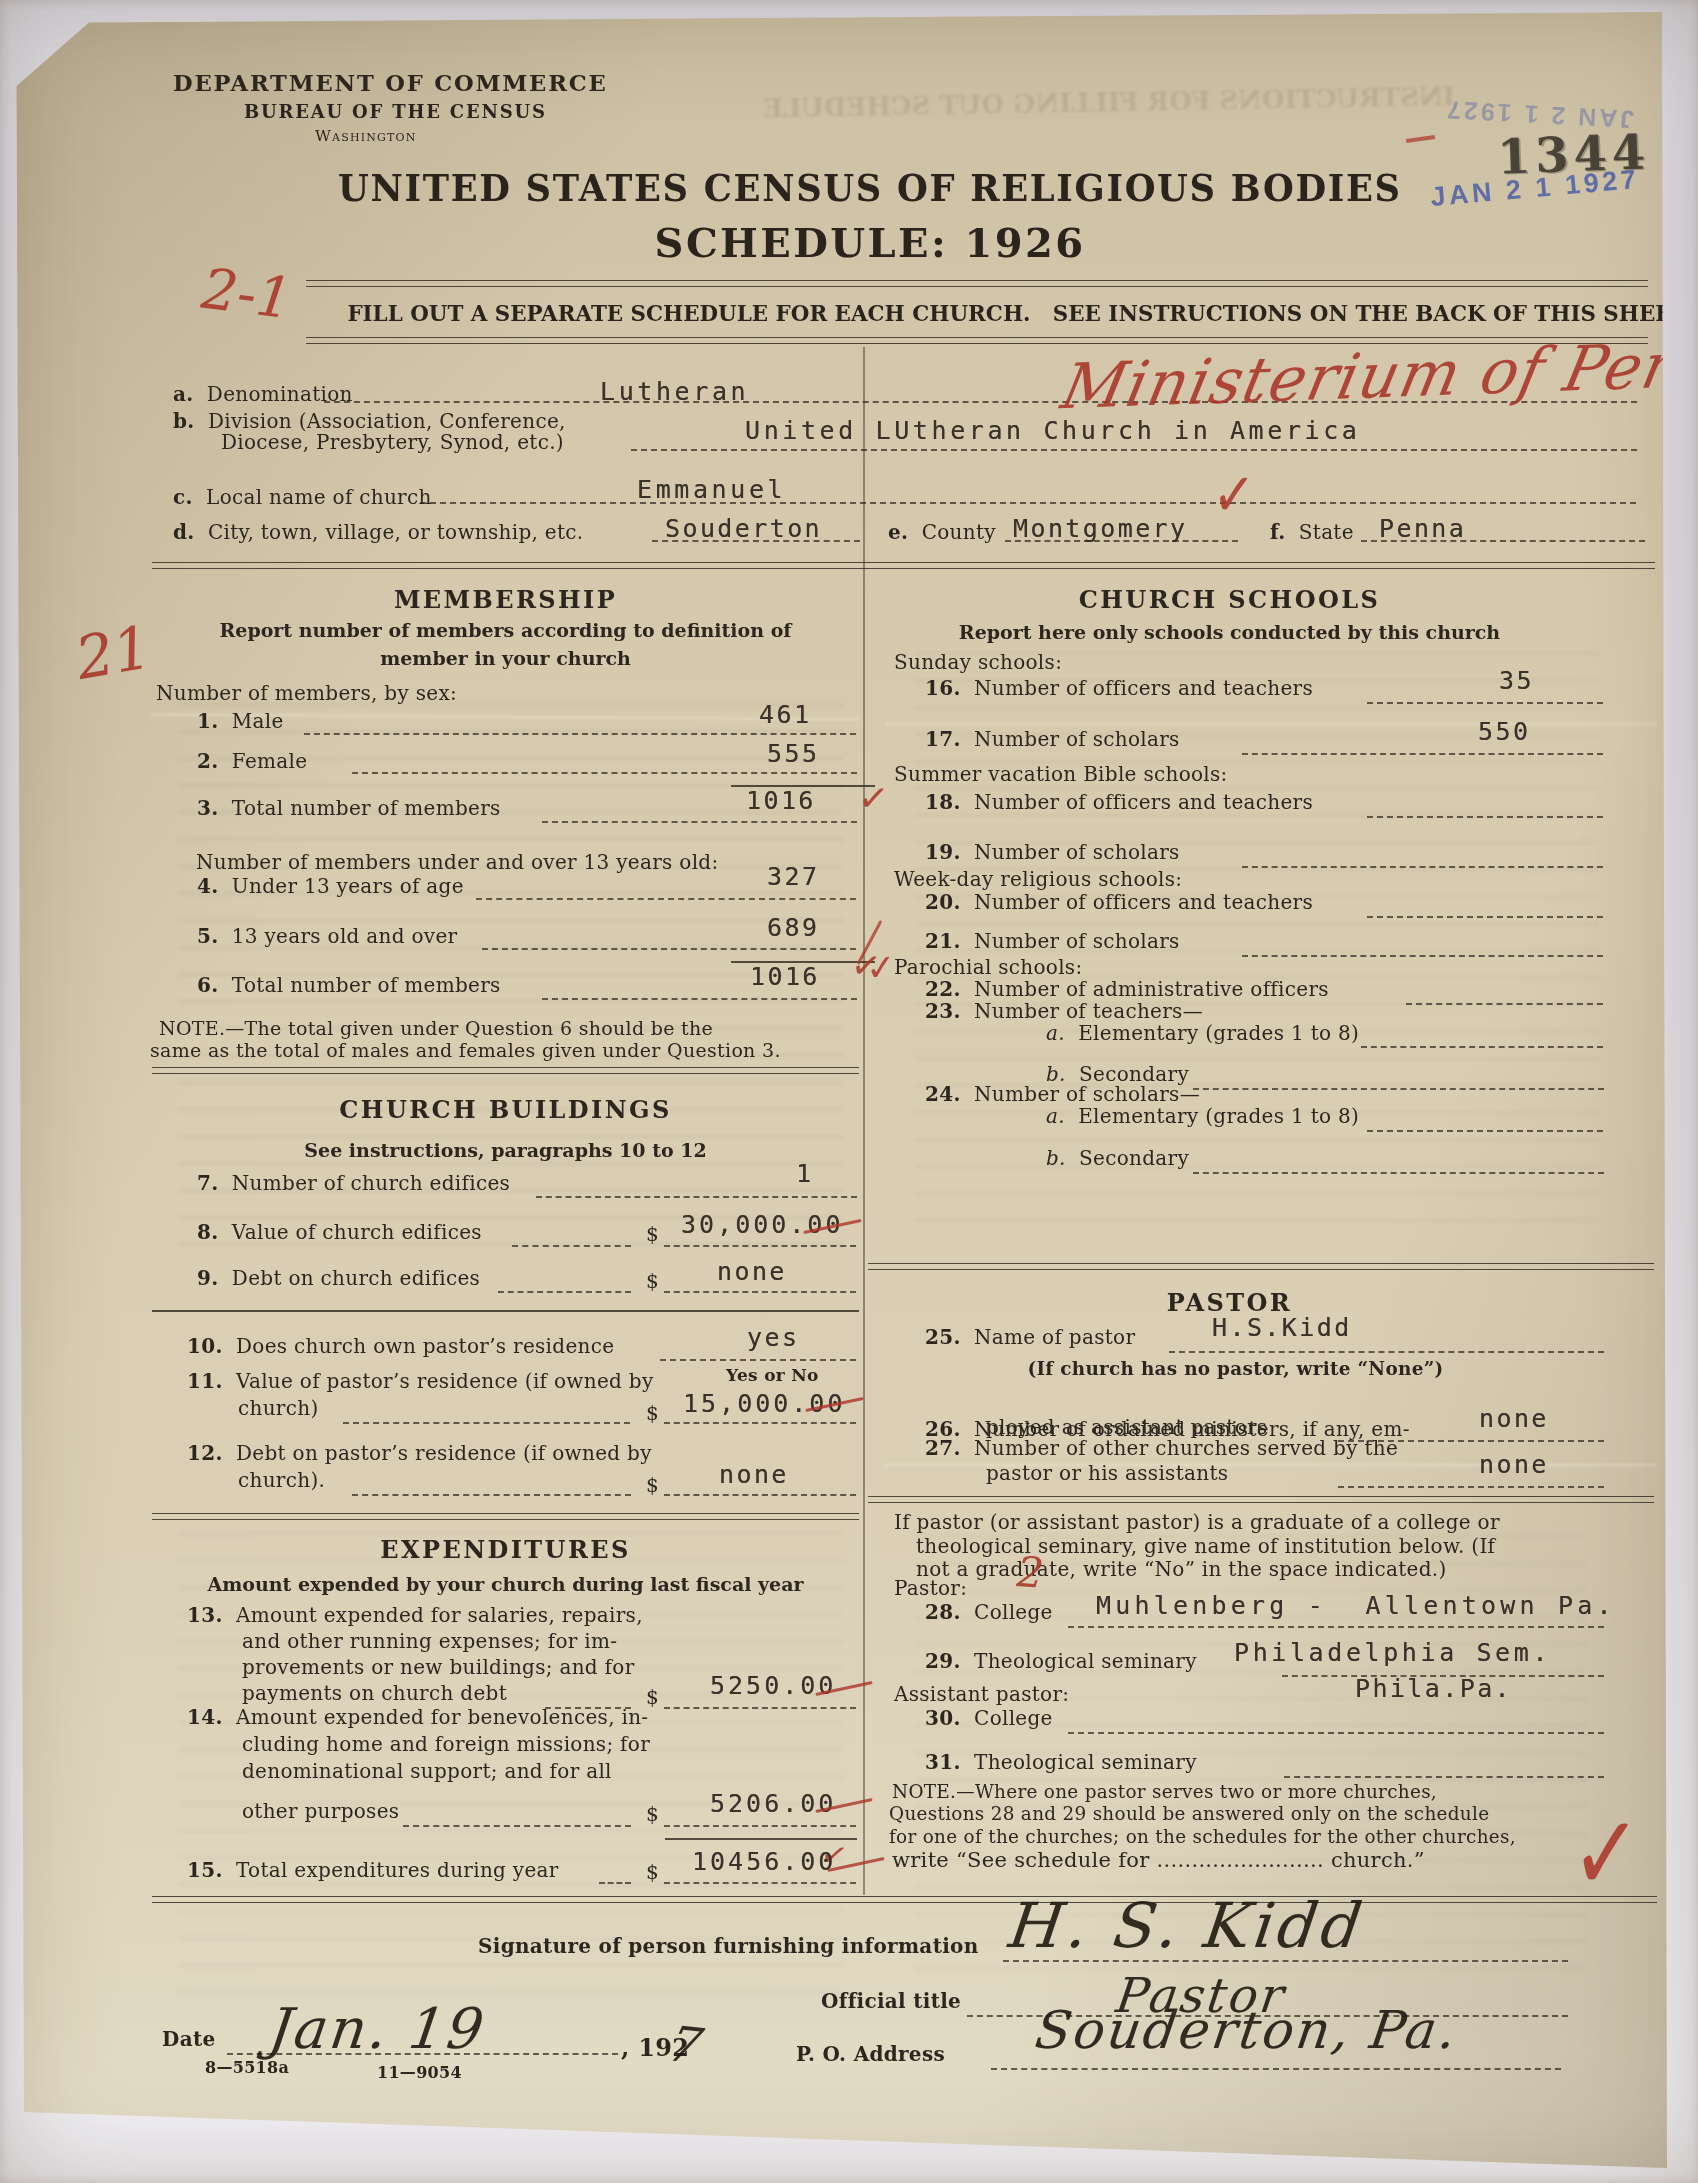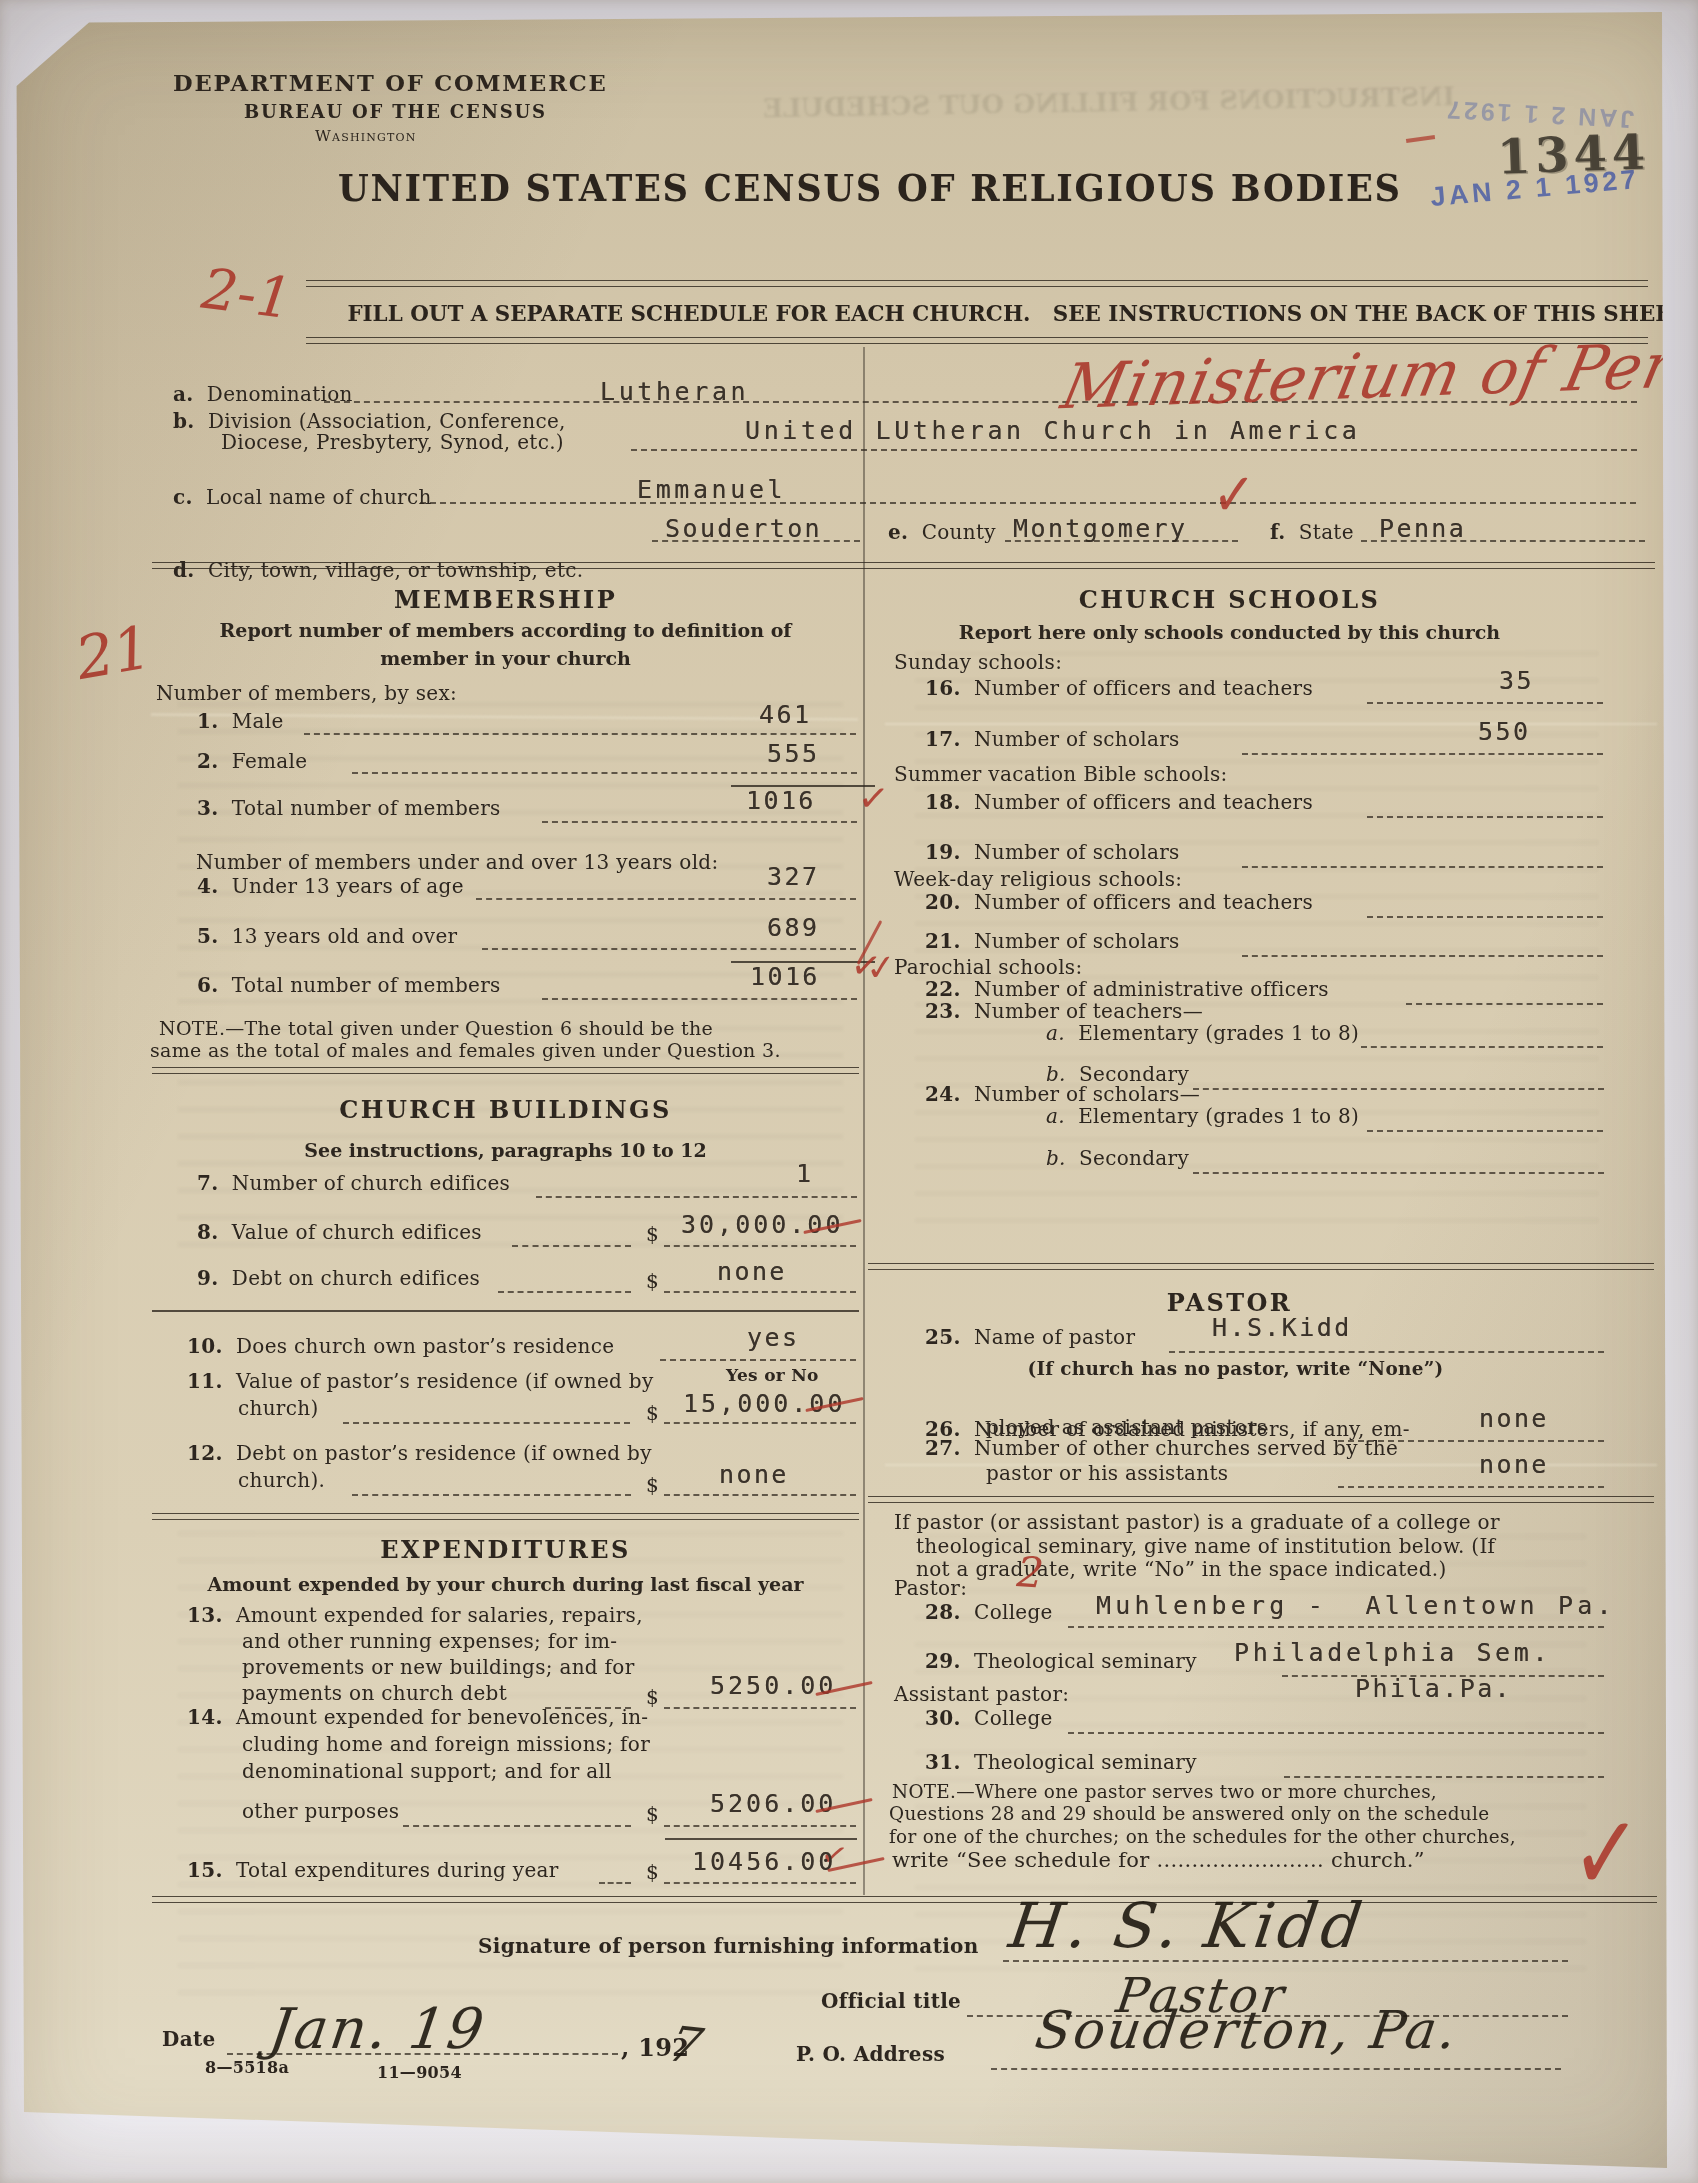--- a/index.html
+++ b/index.html
@@ -56,20 +56,21 @@
   <div class="abs lbl b" style="left:173px;top:70px;font-size:22.6px;letter-spacing:1.8px;">DEPARTMENT OF COMMERCE</div>
   <div class="abs lbl b" style="left:244px;top:101px;font-size:18px;letter-spacing:1.8px;">BUREAU OF THE CENSUS</div>
   <div class="abs lbl" style="left:315px;top:127px;font-size:15.4px;letter-spacing:1.2px;font-variant:small-caps;">Washington</div>
 
   <div class="abs stampb" style="left:1444px;top:100px;font-size:25px;letter-spacing:3px;opacity:.48;transform:rotate(183deg);">JAN 2 1  1927</div>
   <div class="abs" style="left:1497px;top:126px;font-size:48px;font-weight:bold;color:rgba(62,56,46,.88);letter-spacing:4.8px;transform:rotate(-2deg);text-shadow:1.8px 1.2px 0 rgba(62,56,46,.35);">1344</div>
   <div class="abs stampb" style="left:1430px;top:173px;font-size:27px;letter-spacing:3.6px;transform:rotate(-5deg);">JAN 2 1  1927</div>
   <div class="abs" style="left:1406px;top:137px;width:28.5px;height:3.6px;background:rgba(172,52,40,.7);transform:rotate(-8deg);"></div>
 
   <div class="abs ctr" style="left:178px;top:165px;width:1384px;font-size:38px;font-weight:bold;color:#2b241d;letter-spacing:1.8px;"><span class="scx">UNITED STATES CENSUS OF RELIGIOUS BODIES</span></div>
+  <div class="abs ctr" style="left:178px;top:219px;width:1384px;font-size:40px;font-weight:bold;color:#2b241d;letter-spacing:2.4px;">SCHEDULE: 1926</div>
 
   <div class="abs redhand" style="left:202px;top:261px;font-size:56px;transform:rotate(7deg);">2-1</div>
 
   <div class="abs rule2" style="left:306px;top:280px;width:1342px;"></div>
   <div class="abs ctr" style="left:297px;top:299px;width:1152px;font-size:23px;font-weight:bold;color:#2b241d;"><span class="scx pre">FILL OUT A SEPARATE SCHEDULE FOR EACH CHURCH.   SEE INSTRUCTIONS ON THE BACK OF THIS SHEET</span></div>
   <div class="abs rule2" style="left:306px;top:337px;width:1342px;"></div>
 
   <div class="abs lbl" style="left:173px;top:383px;"><span class="b">a.</span>&nbsp; <span>Denomination</span></div>
   <div class="abs typed" style="left:600px;top:377px;letter-spacing:3.6px;">Lutheran</div>
   <div class="abs dl" style="left:324px;top:401px;width:1313px;"></div>
@@ -79,21 +80,21 @@
   <div class="abs lbl" style="left:221px;top:431px;">Diocese, Presbytery, Synod, etc.)</div>
   <div class="abs typed" style="left:745px;top:416px;letter-spacing:3.6px;">United LUtheran Church in America</div>
   <div class="abs dl" style="left:631px;top:449px;width:1006px;"></div>
 
   <div class="abs lbl" style="left:173px;top:486px;"><span class="b">c.</span>&nbsp; <span>Local name of church</span></div>
   <div class="abs typed" style="left:637px;top:475px;letter-spacing:3.6px;">Emmanuel</div>
   <div class="abs dl" style="left:420px;top:502px;width:1216px;"></div>
   <div class="abs chk" style="left:1213px;top:470px;font-size:50px;transform:scaleY(1.25) rotate(4deg);">✓</div>
 
   <div class="abs redhand" style="left:76px;top:618px;font-size:59px;transform:rotate(-10deg);">21</div>
-  <div class="abs lbl" style="left:173px;top:521px;margin-top:38px;"><span class="b">d.</span>&nbsp; <span>City, town, village, or township, etc.</span></div>
+  <div class="abs lbl" style="left:173px;top:521px;"><span class="b">d.</span>&nbsp; <span>City, town, village, or township, etc.</span></div>
   <div class="abs typed" style="left:665px;top:514px;">Souderton</div>
   <div class="abs dl" style="left:652px;top:540px;width:208px;"></div>
   <div class="abs lbl" style="left:888px;top:521px;"><span class="b">e.</span>&nbsp; <span>County</span></div>
   <div class="abs typed" style="left:1013px;top:514px;">Montgomery</div>
   <div class="abs dl" style="left:1005px;top:540px;width:233px;"></div>
   <div class="abs lbl" style="left:1270px;top:521px;"><span class="b">f.</span>&nbsp; <span>State</span></div>
   <div class="abs typed" style="left:1379px;top:514px;">Penna</div>
   <div class="abs dl" style="left:1361px;top:540px;width:284px;"></div>
 
   <div class="abs rule2" style="left:152px;top:562px;width:1503px;"></div>

